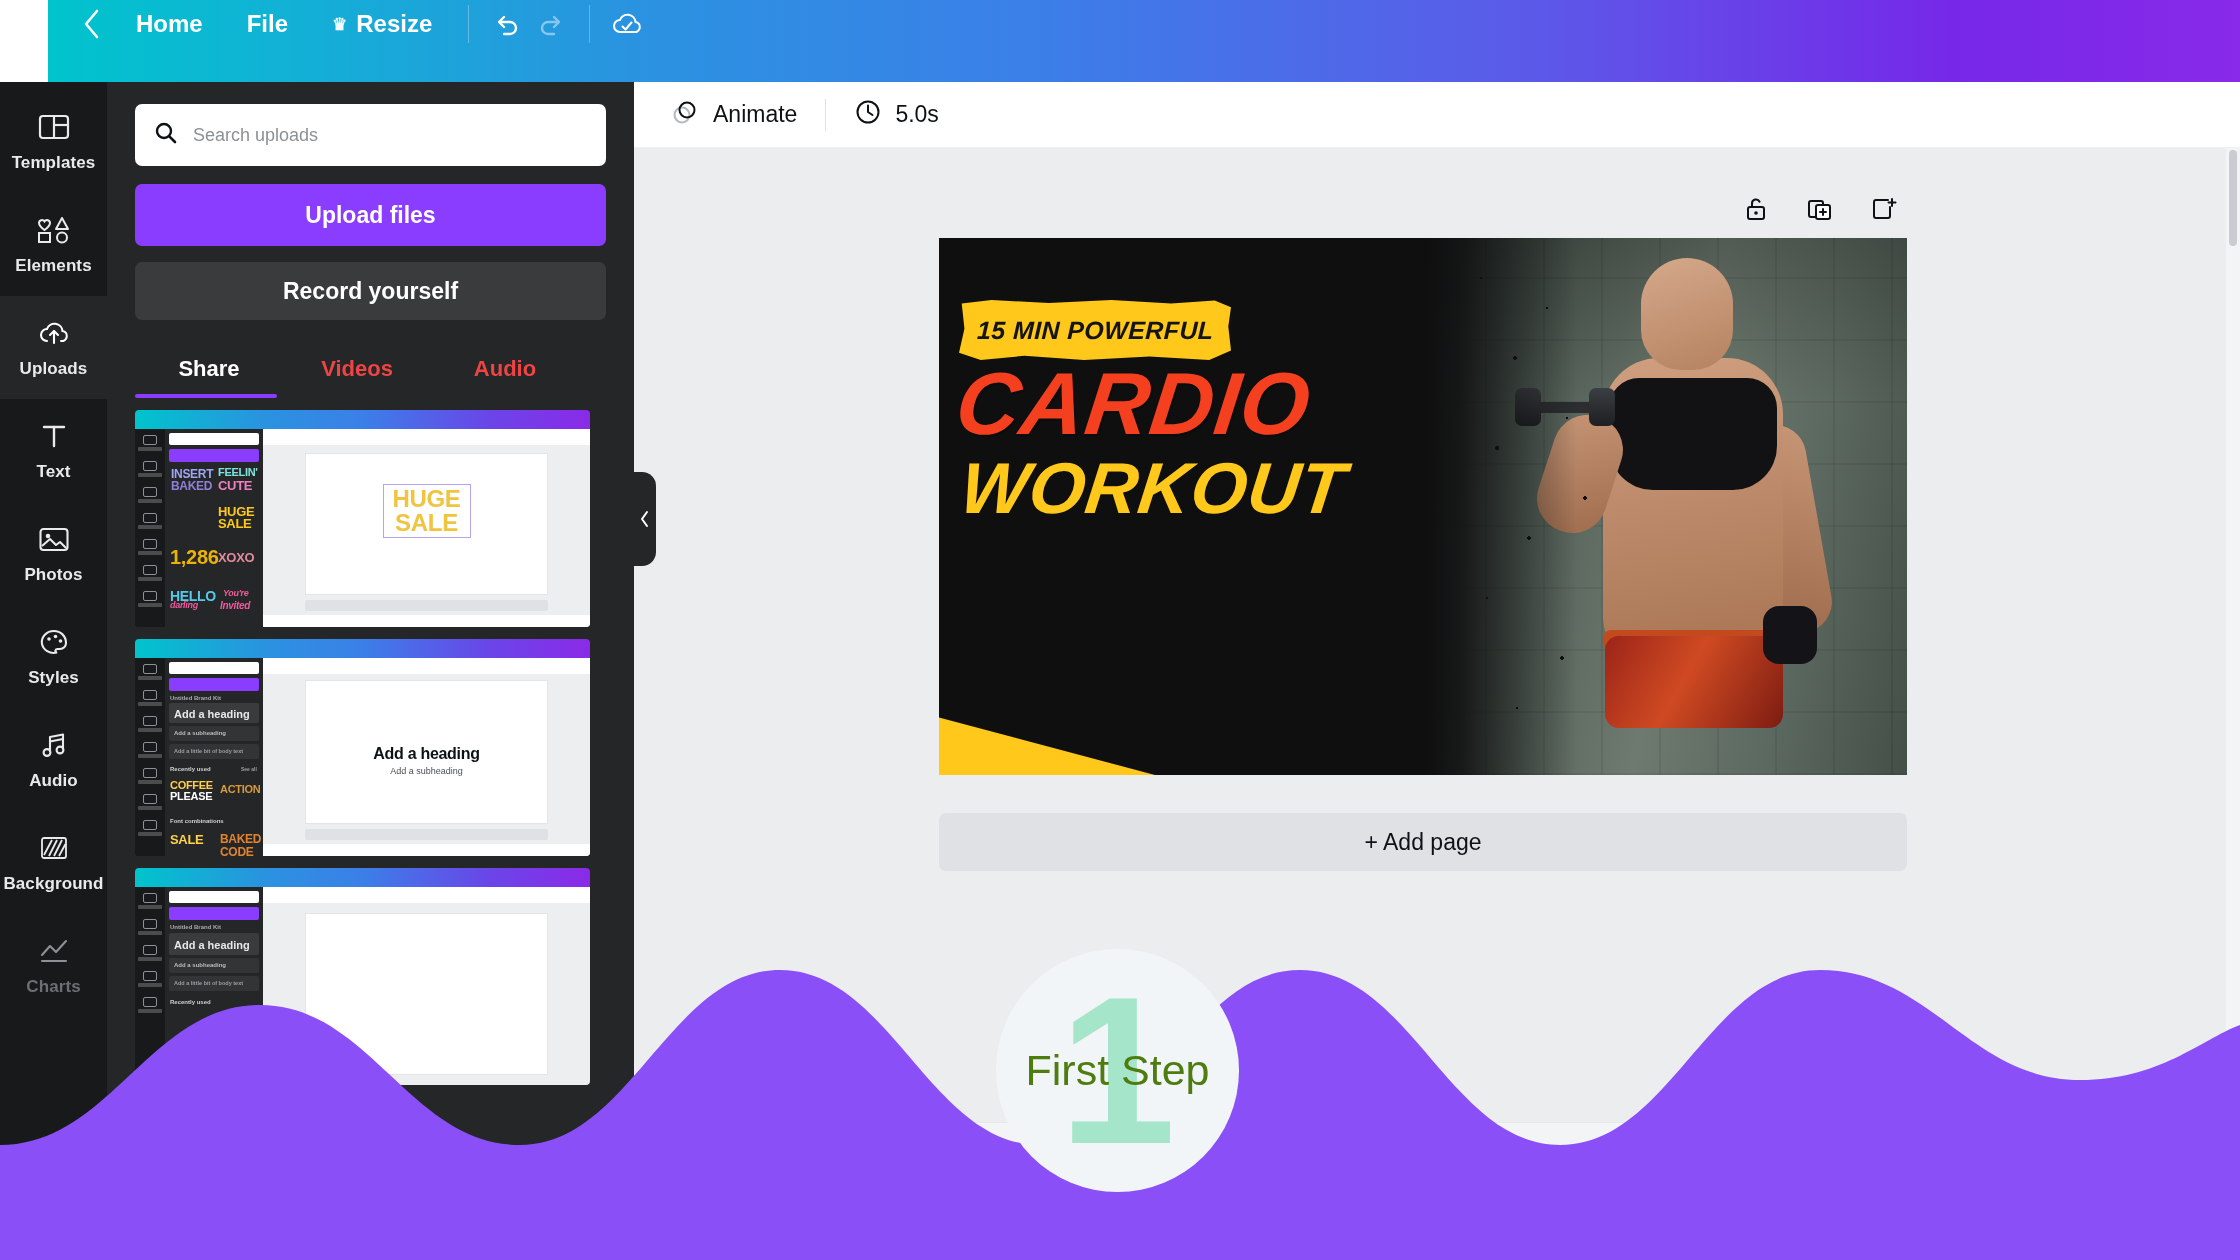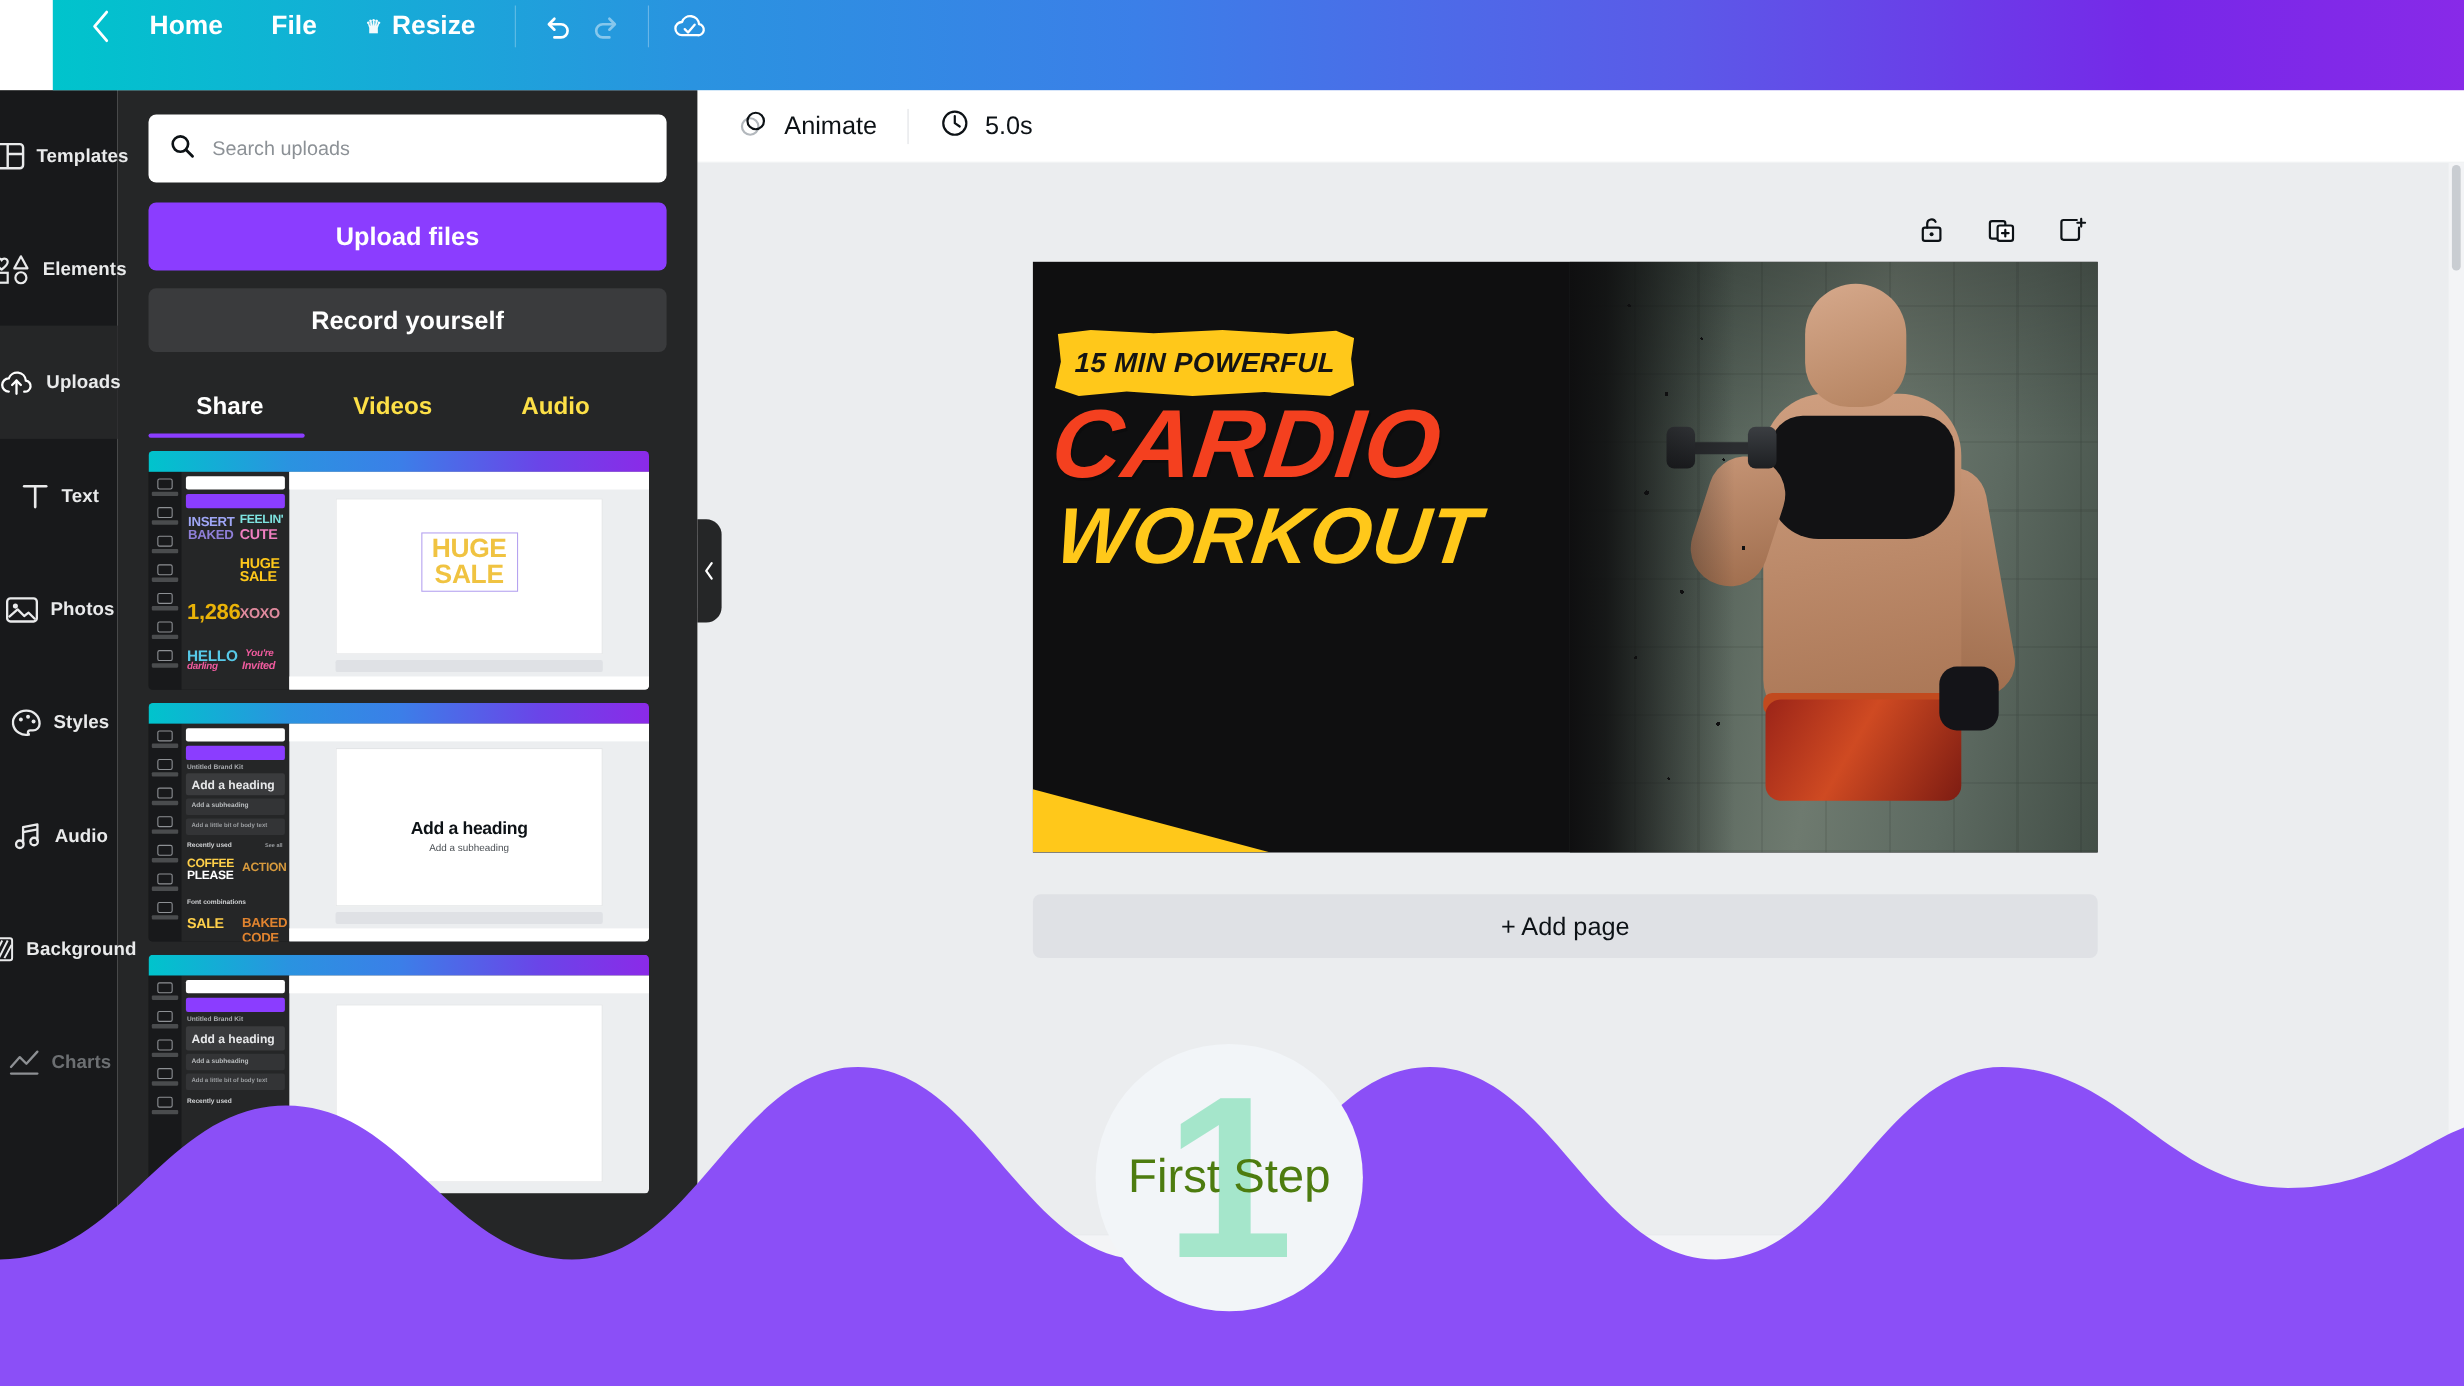--- a/index.html
+++ b/index.html
@@ -66,21 +66,21 @@
 
   
   .rail {
     position: absolute; top: 82px; left: 0;
     width: 107px; height: 1178px;
     background: #18191b; z-index: 30;
     padding-top: 8px;
   }
   .rail-item {
     width: 107px; height: 103px;
-    display: flex; flex-direction: row; align-items: center; justify-content: center;
+    display: flex; flex-direction: column; align-items: center; justify-content: center;
     gap: 9px; cursor: pointer; color: #e9eaeb;
   }
   .rail-item.active { background: #252627; }
   .rail-label { font-size: 17px; font-weight: 700; letter-spacing: .1px; }
   .rail-icon { height: 34px; display: flex; align-items: center; justify-content: center; }
 
   
   .panel {
     position: absolute; top: 82px; left: 107px;
     width: 527px; height: 1178px;
@@ -103,21 +103,21 @@
     color: #fff; font-size: 23px; font-weight: 700;
     display: flex; align-items: center; justify-content: center; cursor: pointer;
   }
   .btn-record {
     margin-top: 16px; height: 58px; background: #3a3b3d; border-radius: 7px;
     color: #fff; font-size: 23px; font-weight: 700;
     display: flex; align-items: center; justify-content: center; cursor: pointer;
   }
   .tabs { margin-top: 26px; display: flex; gap: 0; }
   .tab {
-    font-size: 22px; font-weight: 700; color: #fde047;
+    font-size: 22px; font-weight: 700; color: #ef4444;
     padding: 10px 0 16px 0; cursor: pointer; position: relative;
     width: 148px; text-align: center;
   }
   .tab.active { color: #fff; }
   .tab.active::after {
     content: ""; position: absolute; left: 0; right: 6px; bottom: 0;
     height: 4px; background: #8b3dff; border-radius: 2px;
   }
   .thumbs { margin-top: 12px; display: flex; flex-direction: column; gap: 12px; }
   .thumb {

